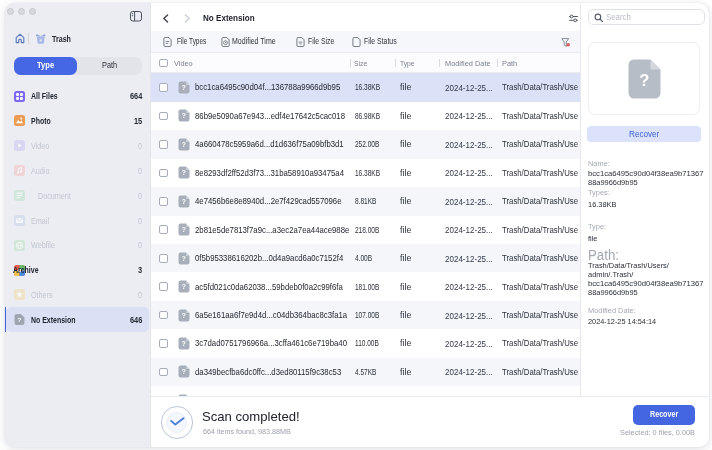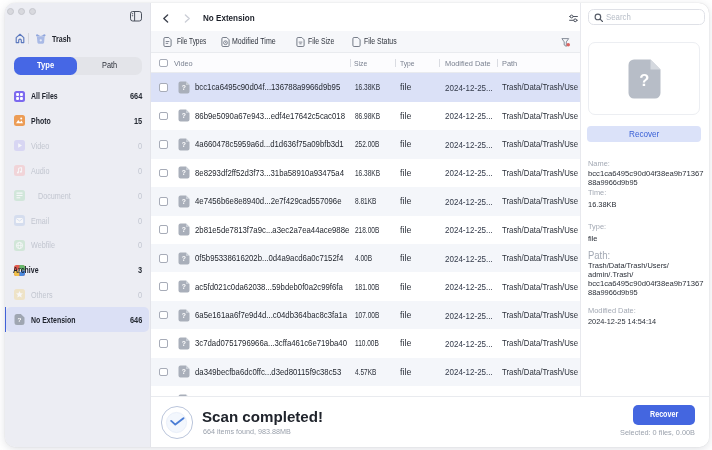--- a/index.html
+++ b/index.html
@@ -512,33 +512,33 @@
 <div class="abs" style="left:582.50px;top:154.65px;height:11.7px;">
       <span style="display:block;transform:scaleX(0.9500);transform-origin:0 50%;white-space:nowrap;font-size:7.8px;font-weight:400;color:#A2A8B3;line-height:11.7px">Name:</span>
     </div>
 <div class="abs" style="left:582.50px;top:164.50px;height:12.0px;">
       <span style="display:block;transform:scaleX(0.9581);transform-origin:0 50%;white-space:nowrap;font-size:8.0px;font-weight:400;color:#2A2F38;line-height:12.0px">bcc1ca6495c90d04f38ea9b71367</span>
     </div>
 <div class="abs" style="left:582.50px;top:173.80px;height:12.0px;">
       <span style="display:block;transform:scaleX(0.9300);transform-origin:0 50%;white-space:nowrap;font-size:8.0px;font-weight:400;color:#2A2F38;line-height:12.0px">88a9966d9b95</span>
     </div>
 <div class="abs" style="left:582.50px;top:184.15px;height:11.7px;">
-      <span style="display:block;transform:scaleX(0.9500);transform-origin:0 50%;white-space:nowrap;font-size:7.8px;font-weight:400;color:#A2A8B3;line-height:11.7px">Time:</span>
+      <span style="display:block;transform:scaleX(0.9500);transform-origin:0 50%;white-space:nowrap;font-size:7.8px;font-weight:400;color:#A2A8B3;line-height:11.7px">Types:</span>
     </div>
 <div class="abs" style="left:582.50px;top:196.00px;height:12.0px;">
       <span style="display:block;transform:scaleX(0.9300);transform-origin:0 50%;white-space:nowrap;font-size:8.0px;font-weight:400;color:#2A2F38;line-height:12.0px">16.38KB</span>
     </div>
 <div class="abs" style="left:582.50px;top:218.15px;height:11.7px;">
       <span style="display:block;transform:scaleX(0.9500);transform-origin:0 50%;white-space:nowrap;font-size:7.8px;font-weight:400;color:#A2A8B3;line-height:11.7px">Type:</span>
     </div>
 <div class="abs" style="left:582.50px;top:229.50px;height:12.0px;">
       <span style="display:block;transform:scaleX(0.9300);transform-origin:0 50%;white-space:nowrap;font-size:8.0px;font-weight:400;color:#2A2F38;line-height:12.0px">file</span>
     </div>
 <div class="abs" style="left:582.50px;top:246.65px;height:11.7px;">
-      <span style="display:block;transform:scaleX(0.9500);transform-origin:0 50%;white-space:nowrap;font-size:10px;font-weight:400;color:#A2A8B3;line-height:11.7px">Path:</span>
+      <span style="display:block;transform:scaleX(0.9500);transform-origin:0 50%;white-space:nowrap;font-size:14px;font-weight:400;color:#A2A8B3;line-height:11.7px">Path:</span>
     </div>
 <div class="abs" style="left:582.50px;top:256.50px;height:12.0px;">
       <span style="display:block;transform:scaleX(0.9300);transform-origin:0 50%;white-space:nowrap;font-size:8.0px;font-weight:400;color:#2A2F38;line-height:12.0px">Trash/Data/Trash/Users/</span>
     </div>
 <div class="abs" style="left:582.50px;top:265.80px;height:12.0px;">
       <span style="display:block;transform:scaleX(0.9300);transform-origin:0 50%;white-space:nowrap;font-size:8.0px;font-weight:400;color:#2A2F38;line-height:12.0px">admin/.Trash/</span>
     </div>
 <div class="abs" style="left:582.50px;top:275.10px;height:12.0px;">
       <span style="display:block;transform:scaleX(0.9581);transform-origin:0 50%;white-space:nowrap;font-size:8.0px;font-weight:400;color:#2A2F38;line-height:12.0px">bcc1ca6495c90d04f38ea9b71367</span>
     </div>
@@ -551,21 +551,21 @@
 <div class="abs" style="left:582.50px;top:312.60px;height:12.0px;">
       <span style="display:block;transform:scaleX(0.9167);transform-origin:0 50%;white-space:nowrap;font-size:8.0px;font-weight:400;color:#2A2F38;line-height:12.0px">2024-12-25 14:54:14</span>
     </div>
 <div class="abs" style="left:146px;top:393.4px;width:558px;height:50.6px;background:#fff;border-top:1px solid #E9EBEF"></div>
 <div class="abs" style="left:155.5px;top:403.0px;width:32.6px;height:32.6px;border-radius:50%;background:#fff;border:1px solid #BAC5DB"></div>
 <div class="abs" style="left:161.4px;top:408.9px;width:20.8px;height:20.8px;border-radius:50%;background:#F3F7FD;border:1px solid #E9EFFA"></div>
 <svg class="abs" style="left:164.6px;top:414.2px" width="15" height="9" viewBox="0 0 15 9">
       <path d="M1.2 3.9 L5.3 7.6 L13.5 1.2" fill="none" stroke="#4C7ED5" stroke-width="1.9" stroke-linecap="round" stroke-linejoin="round"></path>
     </svg>
 <div class="abs" style="left:197.40px;top:407.00px;height:13.2px;">
-      <span style="display:block;transform:scaleX(1.0083);transform-origin:0 50%;white-space:nowrap;font-size:15px;font-weight:700;color:#20242C;line-height:13.2px">Scan completed!</span>
+      <span style="display:block;transform:scaleX(1.0083);transform-origin:0 50%;white-space:nowrap;font-size:13px;font-weight:400;color:#20242C;line-height:13.2px">Scan completed!</span>
     </div>
 <div class="abs" style="left:197.90px;top:423.40px;height:12.0px;">
       <span style="display:block;transform:scaleX(0.8974);transform-origin:0 50%;white-space:nowrap;font-size:8.0px;font-weight:400;color:#9AA1AC;line-height:12.0px">664 items found, 983.88MB</span>
     </div>
 <div class="abs" style="left:627.5px;top:401.5px;width:62.1px;height:20.3px;border-radius:5px;background:#4466E0"></div>
 <div class="abs" style="left:644.55px;top:405.15px;height:12.9px;">
       <span style="display:block;transform:scaleX(0.8318);transform-origin:0 50%;white-space:nowrap;font-size:8.6px;font-weight:700;color:#FFFFFF;line-height:12.9px">Recover</span>
     </div>
 <div class="abs" style="left:614.50px;top:424.00px;height:12.0px;">
       <span style="display:block;transform:scaleX(0.9166);transform-origin:0 50%;white-space:nowrap;font-size:8.0px;font-weight:400;color:#9AA1AC;line-height:12.0px">Selected: 0 files, 0.00B</span>

